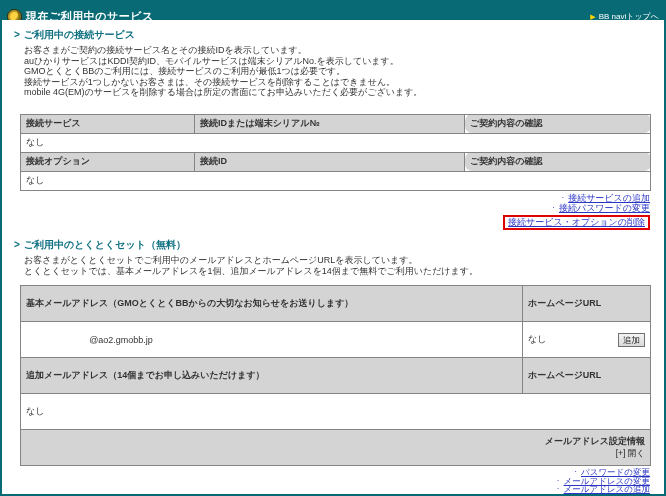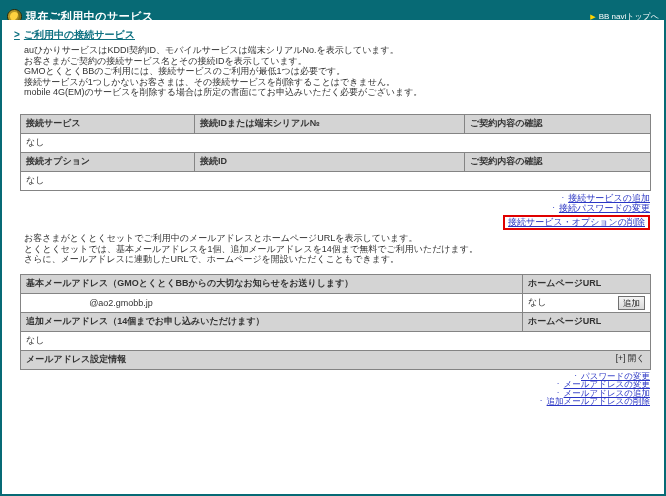--- a/index.html
+++ b/index.html
@@ -18,47 +18,47 @@
   table{border-collapse:collapse;margin-left:18px;width:630px;table-layout:fixed;}
   td,th{border:1px solid #848484;font-size:9px;padding:0 5px;color:#333;box-sizing:border-box;overflow:hidden;white-space:nowrap;}
   th{background:#d4d4d4;font-weight:bold;text-align:left;}
 
   .tbl-account{margin-top:13px;}
   .tbl-account tr{height:26px;}
   .tbl-account .c1{width:95px;}
   .tbl-account .c2{width:186px;text-align:center;}
   .tbl-account .c3{width:349px;}
 
-  .section-title{margin:8px 0 0 12px;color:#0d7080;font-size:10px;font-weight:bold;text-decoration:underline;}
+  .section-title{margin:8px 0 0 12px;color:#0d7080;font-size:10px;font-weight:bold;}
   .section-prefix{margin-right:4px;}
   .para{margin:3px 0 0 22px;font-size:9px;line-height:10.5px;color:#333;}
   .note-line{margin:10px 0 0 22px;font-size:7.5px;color:#333;}
 
   .tbl-conn{margin-top:16px;}
   .tbl-conn tr{height:19px;}
   .tbl-conn .c1{width:174px;}
   .tbl-conn .c2{width:270px;}
-  .tbl-conn .c3{width:186px;}
+  .tbl-conn .c3{width:186px;border-radius:7px;}
 
   .links{width:630px;margin-left:18px;text-align:right;font-size:9px;}
   .links-conn{margin-top:2px;line-height:9.6px;}
   .links-mail{margin-top:2px;font-size:8.5px;line-height:8.5px;}
   .bullet{color:#3a49c8;font-size:7px;margin-right:2px;vertical-align:1px;}
   a.lnk{color:#2a35c4;text-decoration:underline;cursor:pointer;}
   .red-box{display:inline-block;border:2px solid #e00000;padding:1px 3px;margin-top:1px;font-family:Liberation Serif, serif;}
 
   .tbl-mail{margin-top:9px;}
-  .tbl-mail tr{height:19px;margin-left:28px;}
+  .tbl-mail tr{height:36px;margin-left:28px;}
   .tbl-mail .m1{width:502px;}
   .tbl-mail .m2{width:128px;}
   .email-center{display:inline-block;width:190px;text-align:center;}
   .hp-flex{display:flex;justify-content:space-between;align-items:center;}
   .add-btn{font-size:8.5px;height:14px;line-height:12px;padding:0 4px;border:1px solid #707070;
     background:linear-gradient(#f4f4f4,#d9d9d9);color:#222;cursor:pointer;font-family:inherit;}
-  .settings-flex{display:flex;justify-content:space-between;align-items:flex-start;}
+  .settings-flex{display:flex;justify-content:space-between;align-items:flex-end;flex-direction:column;}
   .open-toggle{font-weight:normal;color:#222;cursor:pointer;font-size:8.5px;padding-left:43px;}
 </style>
 </head>
 <body>
 
 <div class="page">
   <div class="topbar">
     <div class="topbar-left">
       <span class="logo-icon"></span>
       <span class="page-title">現在ご利用中のサービス</span>
@@ -69,22 +69,22 @@
     </a>
   </div>
 
   <div class="content">
 
 
     <div class="section-title">
       <span class="section-prefix">&gt;</span><span>ご利用中の接続サービス</span>
     </div>
     <div class="para">
+      <div>お客さまがご契約の接続サービス名とその接続IDを表示しています。</div>
       <div>auひかりサービスはKDDI契約ID、モバイルサービスは端末シリアルNo.を表示しています。</div>
-      <div>お客さまがご契約の接続サービス名とその接続IDを表示しています。</div>
       <div>GMOとくとくBBのご利用には、接続サービスのご利用が最低1つは必要です。</div>
       <div>接続サービスが1つしかないお客さまは、その接続サービスを削除することはできません。</div>
       <div>mobile 4G(EM)のサービスを削除する場合は所定の書面にてお申込みいただく必要がございます。</div>
     </div>
 
     <table class="tbl-conn">
       <tbody>
           <tr>
         <th class="c1">接続サービス</th>
         <th class="c2">接続IDまたは端末シリアル№</th>
@@ -103,24 +103,26 @@
       </tr>
     </tbody>
       </table>
 
     <div class="links links-conn">
       <div><span class="bullet">・</span><a class="lnk">接続サービスの追加</a></div>
       <div><span class="bullet">・</span><a class="lnk">接続パスワードの変更</a></div>
       <div><span class="red-box"><a class="lnk">接続サービス・オプションの削除</a></span></div>
     </div>
 
+    <div class="section-title">
+      <span class="section-prefix">&gt;</span><span>ご利用中のとくとくセット（無料）</span>
+    </div>
     <div class="para">
       <div>お客さまがとくとくセットでご利用中のメールアドレスとホームページURLを表示しています。</div>
       <div>とくとくセットでは、基本メールアドレスを1個、追加メールアドレスを14個まで無料でご利用いただけます。</div>
-      <div>さらに、メールアドレスに連動したURLで、ホームページを開設いただくこともできます。</div>
     </div>
 
     <table class="tbl-mail">
       <tbody>
           <tr>
         <th class="m1">基本メールアドレス（GMOとくとくBBからの大切なお知らせをお送りします）</th>
         <th class="m2">ホームページURL</th>
       </tr>
       <tr>
         <td class="m1"><span class="email-center">@ao2.gmobb.jp</span></td>

